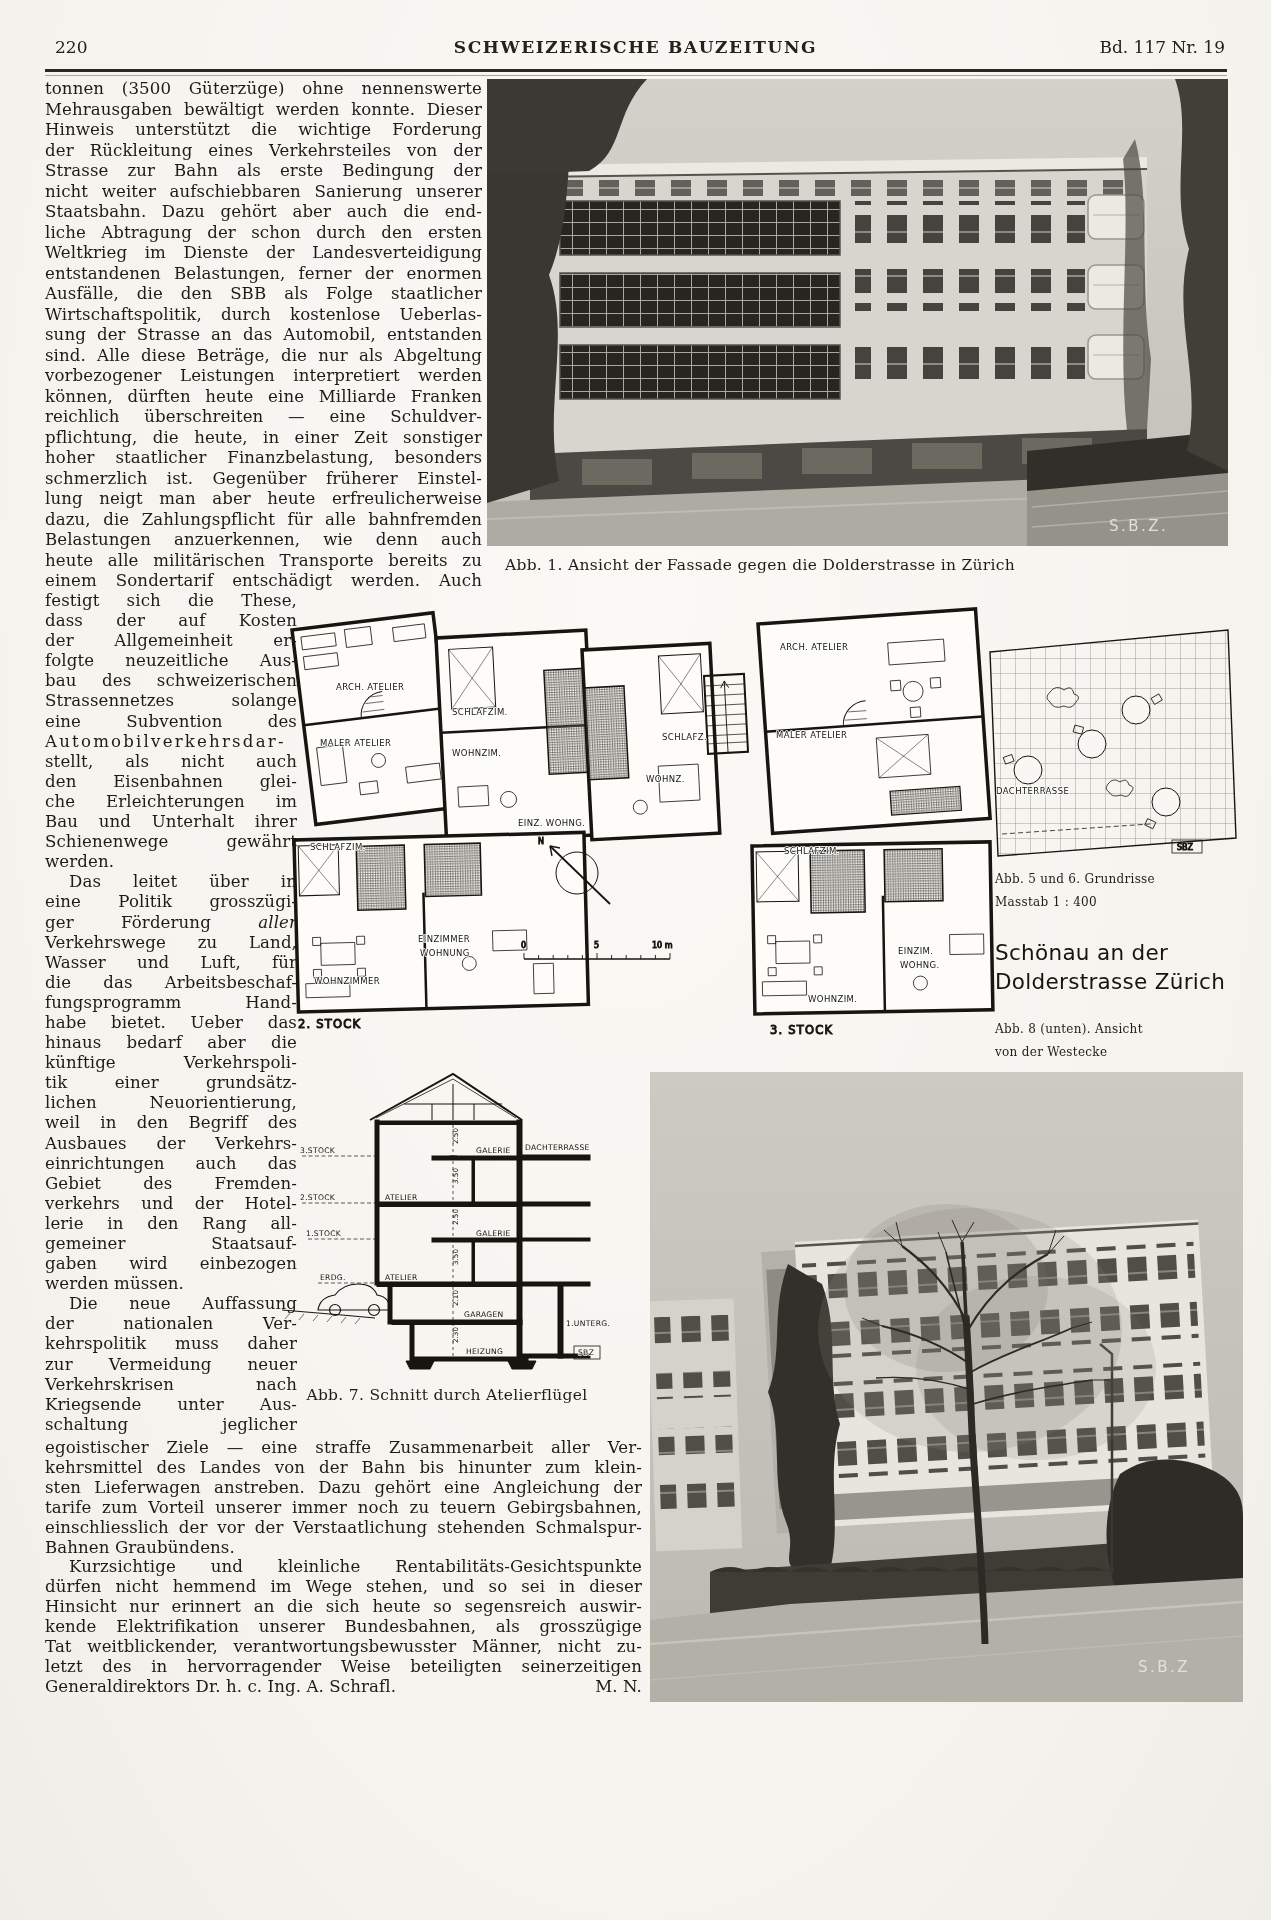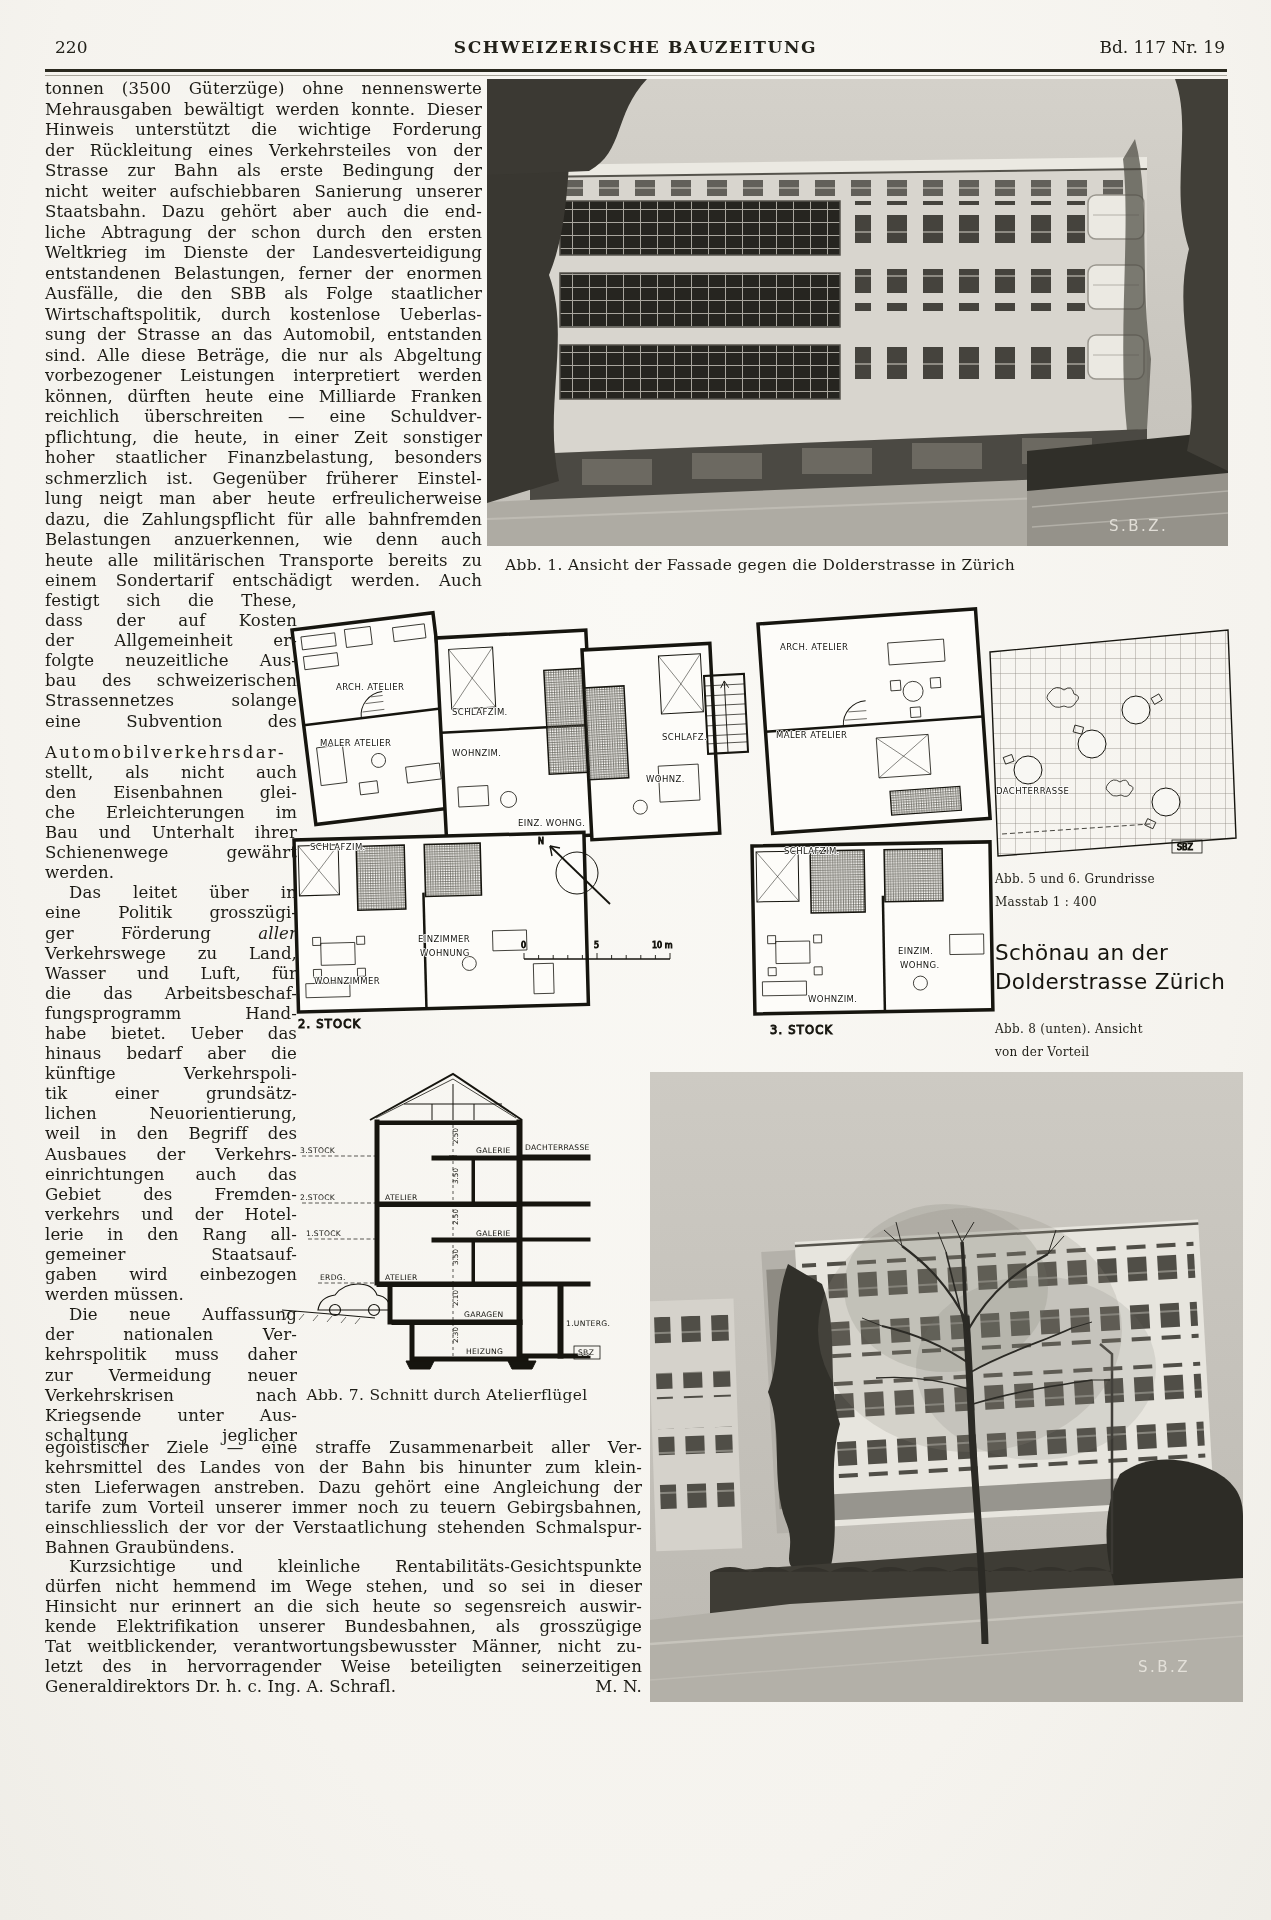--- a/index.html
+++ b/index.html
@@ -312,21 +312,21 @@
 
   <div class="col col-narrow">
     <div class="para endp">
         <div>festigt sich die These,</div>
         <div>dass der auf Kosten</div>
         <div>der Allgemeinheit er-</div>
         <div>folgte neuzeitliche Aus-</div>
         <div>bau des schweizerischen</div>
         <div>Strassennetzes solange</div>
         <div>eine Subvention des</div>
-        <div style="letter-spacing: 2.2px; margin-top: 11px;">Automobilverkehrsdar-</div>
+        <div style="letter-spacing: 2.2px;">Automobilverkehrsdar-</div>
         <div>stellt, als nicht auch</div>
         <div>den Eisenbahnen glei-</div>
         <div>che Erleichterungen im</div>
         <div>Bau und Unterhalt ihrer</div>
         <div>Schienenwege gewährt</div>
         <div>werden.</div>
       </div>
     <div class="para endp ind">
         <div>Das leitet über in</div>
         <div>eine Politik grosszügi-</div>
@@ -362,21 +362,21 @@
   </div>
 
   <div class="capblock">
     <div class="cl">Abb. 5 und 6.  Grundrisse</div>
     <div class="cl">Masstab 1 : 400</div>
     <div class="project">
       <div>Schönau an der</div>
       <div>Dolderstrasse Zürich</div>
     </div>
     <div class="cl">Abb. 8 (unten).  Ansicht</div>
-    <div class="cl">von der Vorteil</div>
+    <div class="cl">von der Westecke</div>
   </div>
 
   <svg class="abs" style="left:282px;top:1058px;" width="330" height="322" viewBox="0 0 330 322">
     <g stroke="#16150f" fill="none">
 
       <path d="M88 62 L171 16 L240 62" stroke-width="2"></path>
       <path d="M94 60 L171 21 L234 60" stroke-width=".8"></path>
       <path d="M122 46 H220" stroke-width="1"></path>
       <path d="M150 46V62 M171 26V62 M192 46V62" stroke-width="1"></path>
 

